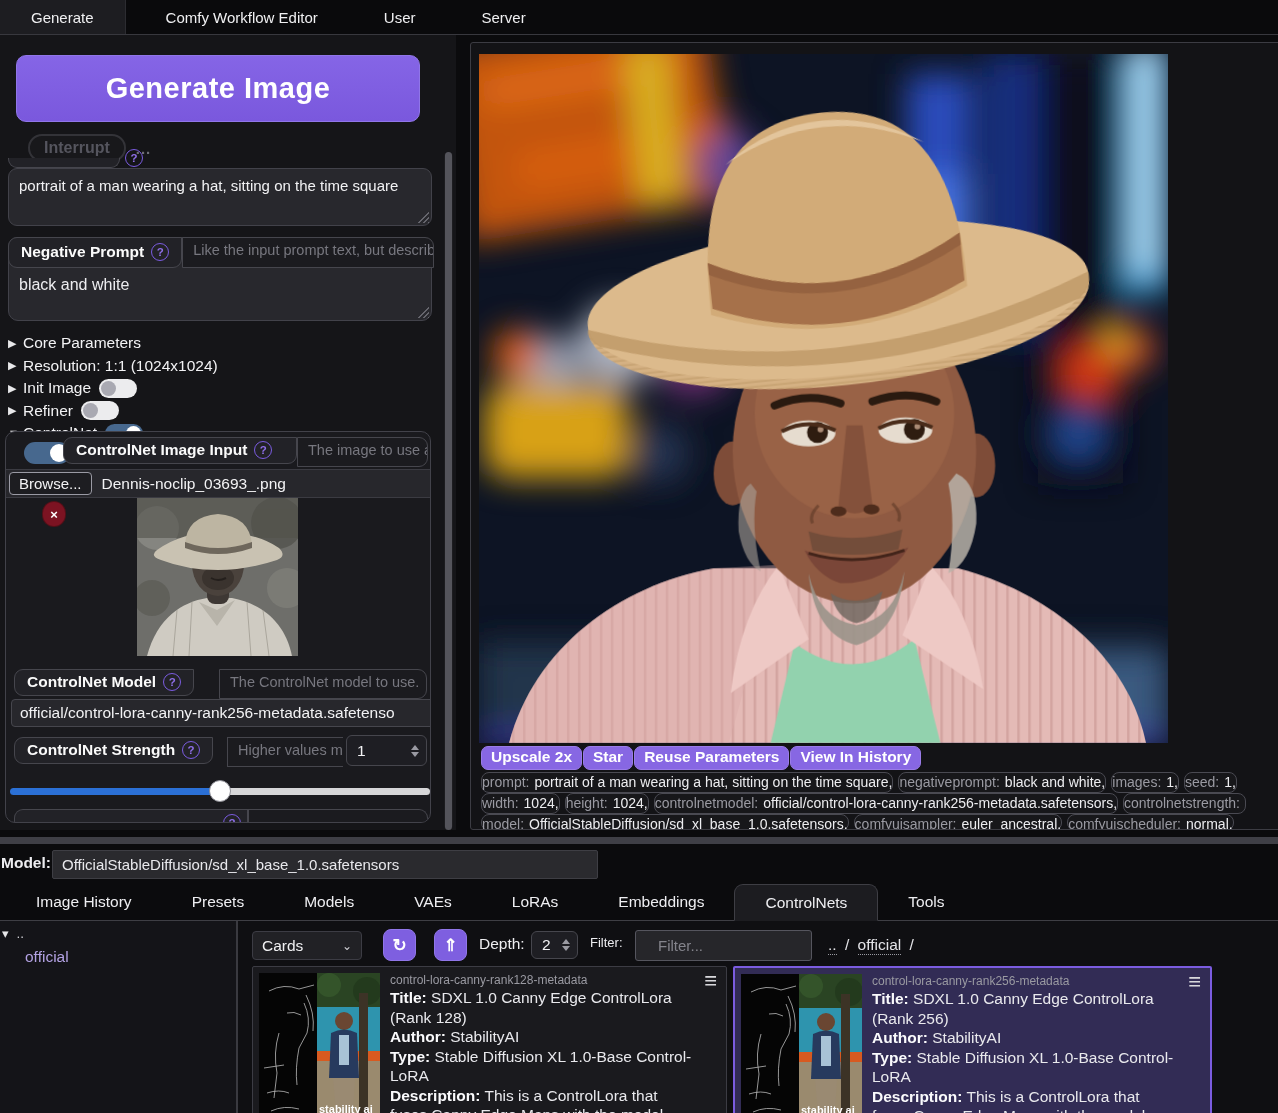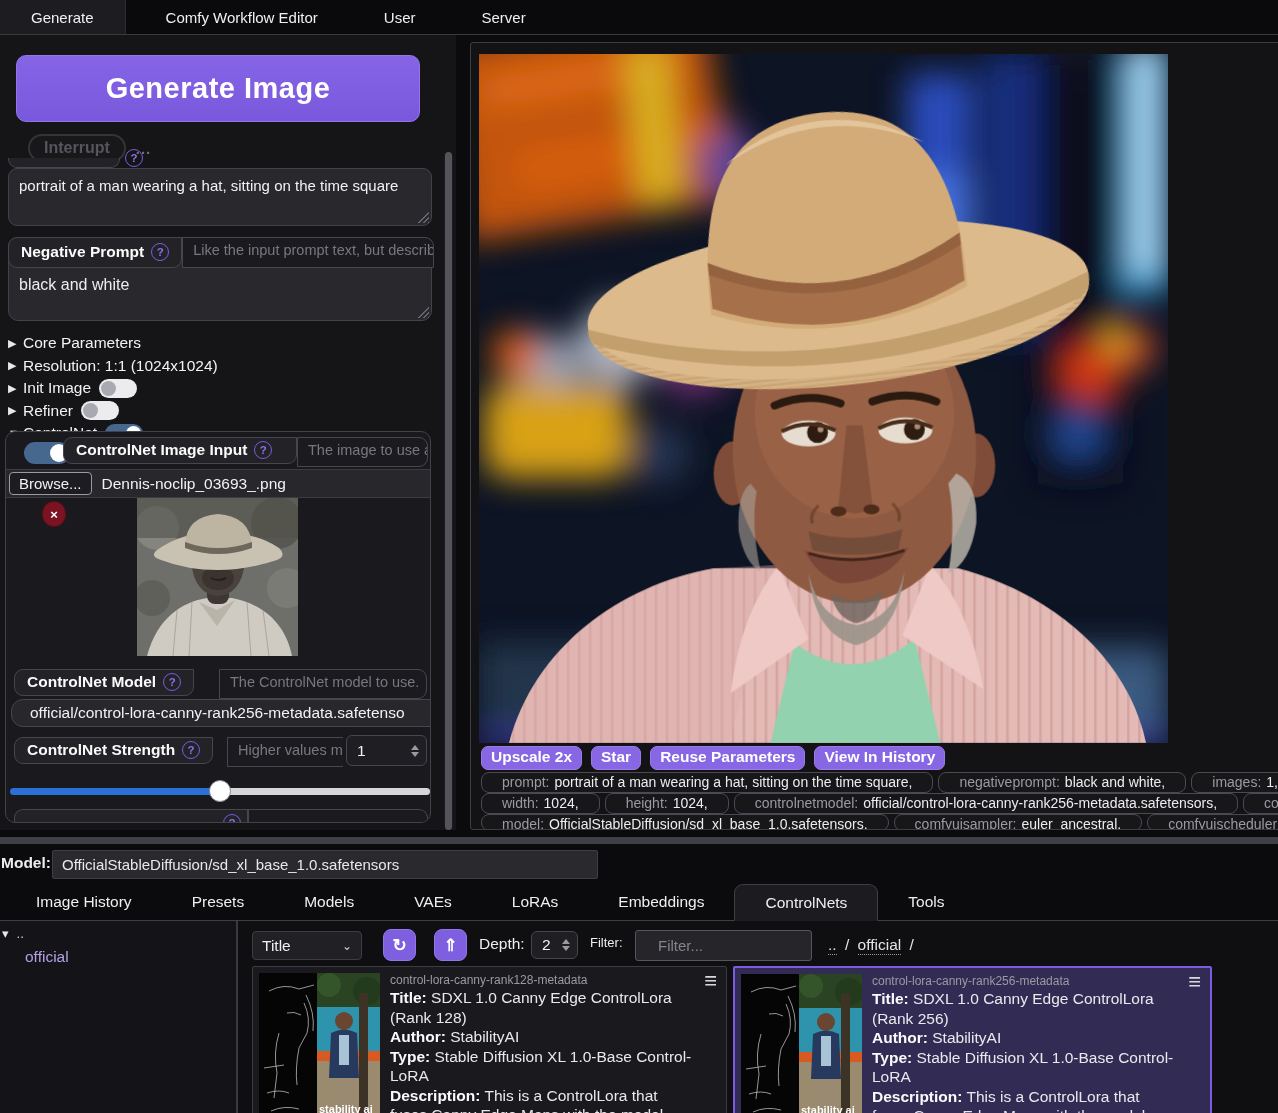--- a/index.html
+++ b/index.html
@@ -81,22 +81,22 @@
   #cn-browse-btn { margin-left:3px; background:#1d1d21; border:1px solid #9a9aa4;
     border-radius:4px; padding:2px 9px; font-size:15px; color:#f2f2f4; }
   #cn-file { margin-left:10px; font-size:15.5px; color:#f2f2f4; }
   #cn-remove { position:absolute; left:37px; top:70px; width:22px; height:24px;
     background:#7c1322; border-radius:11px; color:#fff; font-weight:bold; font-size:13px;
     display:flex; align-items:center; justify-content:center; box-shadow:0 0 0 1px #521018; }
   #cn-thumb { position:absolute; left:131px; top:66px; width:161px; height:158px; }
   #cn-model-label { position:absolute; left:8px; top:237px; border-radius:9px 0 9px 9px;justify-content:flex-end; }
   #cn-model-hint { position:absolute; left:213px; top:237px; width:208px; height:30px; border-radius:0 9px 9px 0; }
   #cn-model-select { position:absolute; left:5px; top:267px; width:460px; height:28px;
-    background:#27272c; border:1px solid #46464d; border-radius:12px; display:flex; align-items:center;
-    font-size:15.5px; color:#f2f2f4; padding:0 18px; }
+    background:#27272c; border:1px solid #46464d; border-radius:4px; display:flex; align-items:center;
+    font-size:15.5px; color:#f2f2f4; padding:0 8px; }
   #cn-model-select .selval { flex:1; white-space:nowrap; overflow:hidden; }
   .chev { color:#cfcfd4; font-size:12px; margin-left:4px; }
   #cn-str-label { position:absolute; left:8px; top:305px; border-radius:9px 0 9px 9px; }
   #cn-str-hint { position:absolute; left:221px; top:305px; width:116px; height:30px; border-radius:0; border-right:none; }
   .numbox { position:absolute; background:#1e1e23; border:1px solid #46464d; border-radius:6px;
     display:flex; align-items:center; font-size:15.5px; color:#f2f2f4; }
   .numbox .nval { flex:1; padding-left:10px; }
   .spinner { display:flex; flex-direction:column; gap:2px; padding-right:7px; }
   .spinner i { width:0; height:0; border-left:4px solid transparent; border-right:4px solid transparent; }
   .spinner .up { border-bottom:5px solid #9a9aa2; }
@@ -114,26 +114,26 @@
     background:#1b1b1f; border:1px solid #46464d; border-bottom:none; border-radius:0 9px 0 0; }
   #left-scrollbar { position:absolute; left:444px; top:117px; width:9px; height:678px;
     background:#1c1c1f; border-radius:5px; }
   #left-scrollbar .sb-thumb { position:absolute; left:1px; top:0; width:7px; height:100%;
     background:#54545b; border-radius:4px; }
 
   
   #viewer { position:absolute; left:470px; top:42px; width:812px; height:788px;
     background:#131316; border:1px solid #3c3c43; border-radius:3px; overflow:hidden; }
   #main-image { position:absolute; left:8px; top:11px; width:689px; height:689px; }
-  #viewer-btns { position:absolute; left:10px; top:703px; display:flex; gap:9px; }
+  #viewer-btns { position:absolute; left:10px; top:703px; display:flex; gap:1px; }
   .vbtn { background:#8767e3; border:1px solid #9a7ce8; border-radius:7px; color:#fff;
     font-weight:bold; font-size:15.5px; padding:1px 9px 3px 9px; white-space:nowrap; }
   .chip-row { position:absolute; left:10px; width:800px; display:flex; gap:5px;
     overflow:hidden; white-space:nowrap; }
-  .chip { border:1px solid #4a4a52; background:#17171a; border-radius:8px; padding:0 20px;
+  .chip { border:1px solid #4a4a52; background:#17171a; border-radius:8px; padding:0 0;
     font-size:14px; line-height:19px; flex:none; }
   .chip .ck { color:#9a9aa2; margin-right:5px; }
   .chip .cv { color:#ededf0; }
   #chips1 { top:729px; } #chips2 { top:750px; } #chips3 { top:771px; height:17px; }
 
   
   #splitter { position:absolute; left:0; top:837px; width:1278px; height:7px; background:#3f3f46; }
   #modelbar { position:absolute; left:0; top:844px; width:1278px; height:40px; background:#0b0b0d; }
   #modelbar .mlabel { position:absolute; left:1px; top:10px; font-weight:bold; font-size:15.5px; }
   #model-input { position:absolute; left:52px; top:6px; width:546px; height:29px;
@@ -593,21 +593,21 @@
   <div id="bottom-content">
     <div id="tree">
       <div class="tree-up">
         <span class="tchev">▾</span>
         <span>..</span>
       </div>
       <div class="tree-folder">official</div>
     </div>
 
     <div id="view-select">
-      <span class="selval">Title</span>
+      <span class="selval">Cards</span>
       <span class="chev">⌄</span>
     </div>
     <div class="sqbtn" id="refresh-btn">↻</div>
     <div class="sqbtn" id="up-btn">⇑</div>
     <span id="depth-label">Depth:</span>
     <div class="numbox" id="depth-num">
       <span class="nval">2</span>
       <span class="spinner">
           <i class="up"></i>
           <i class="dn"></i>

